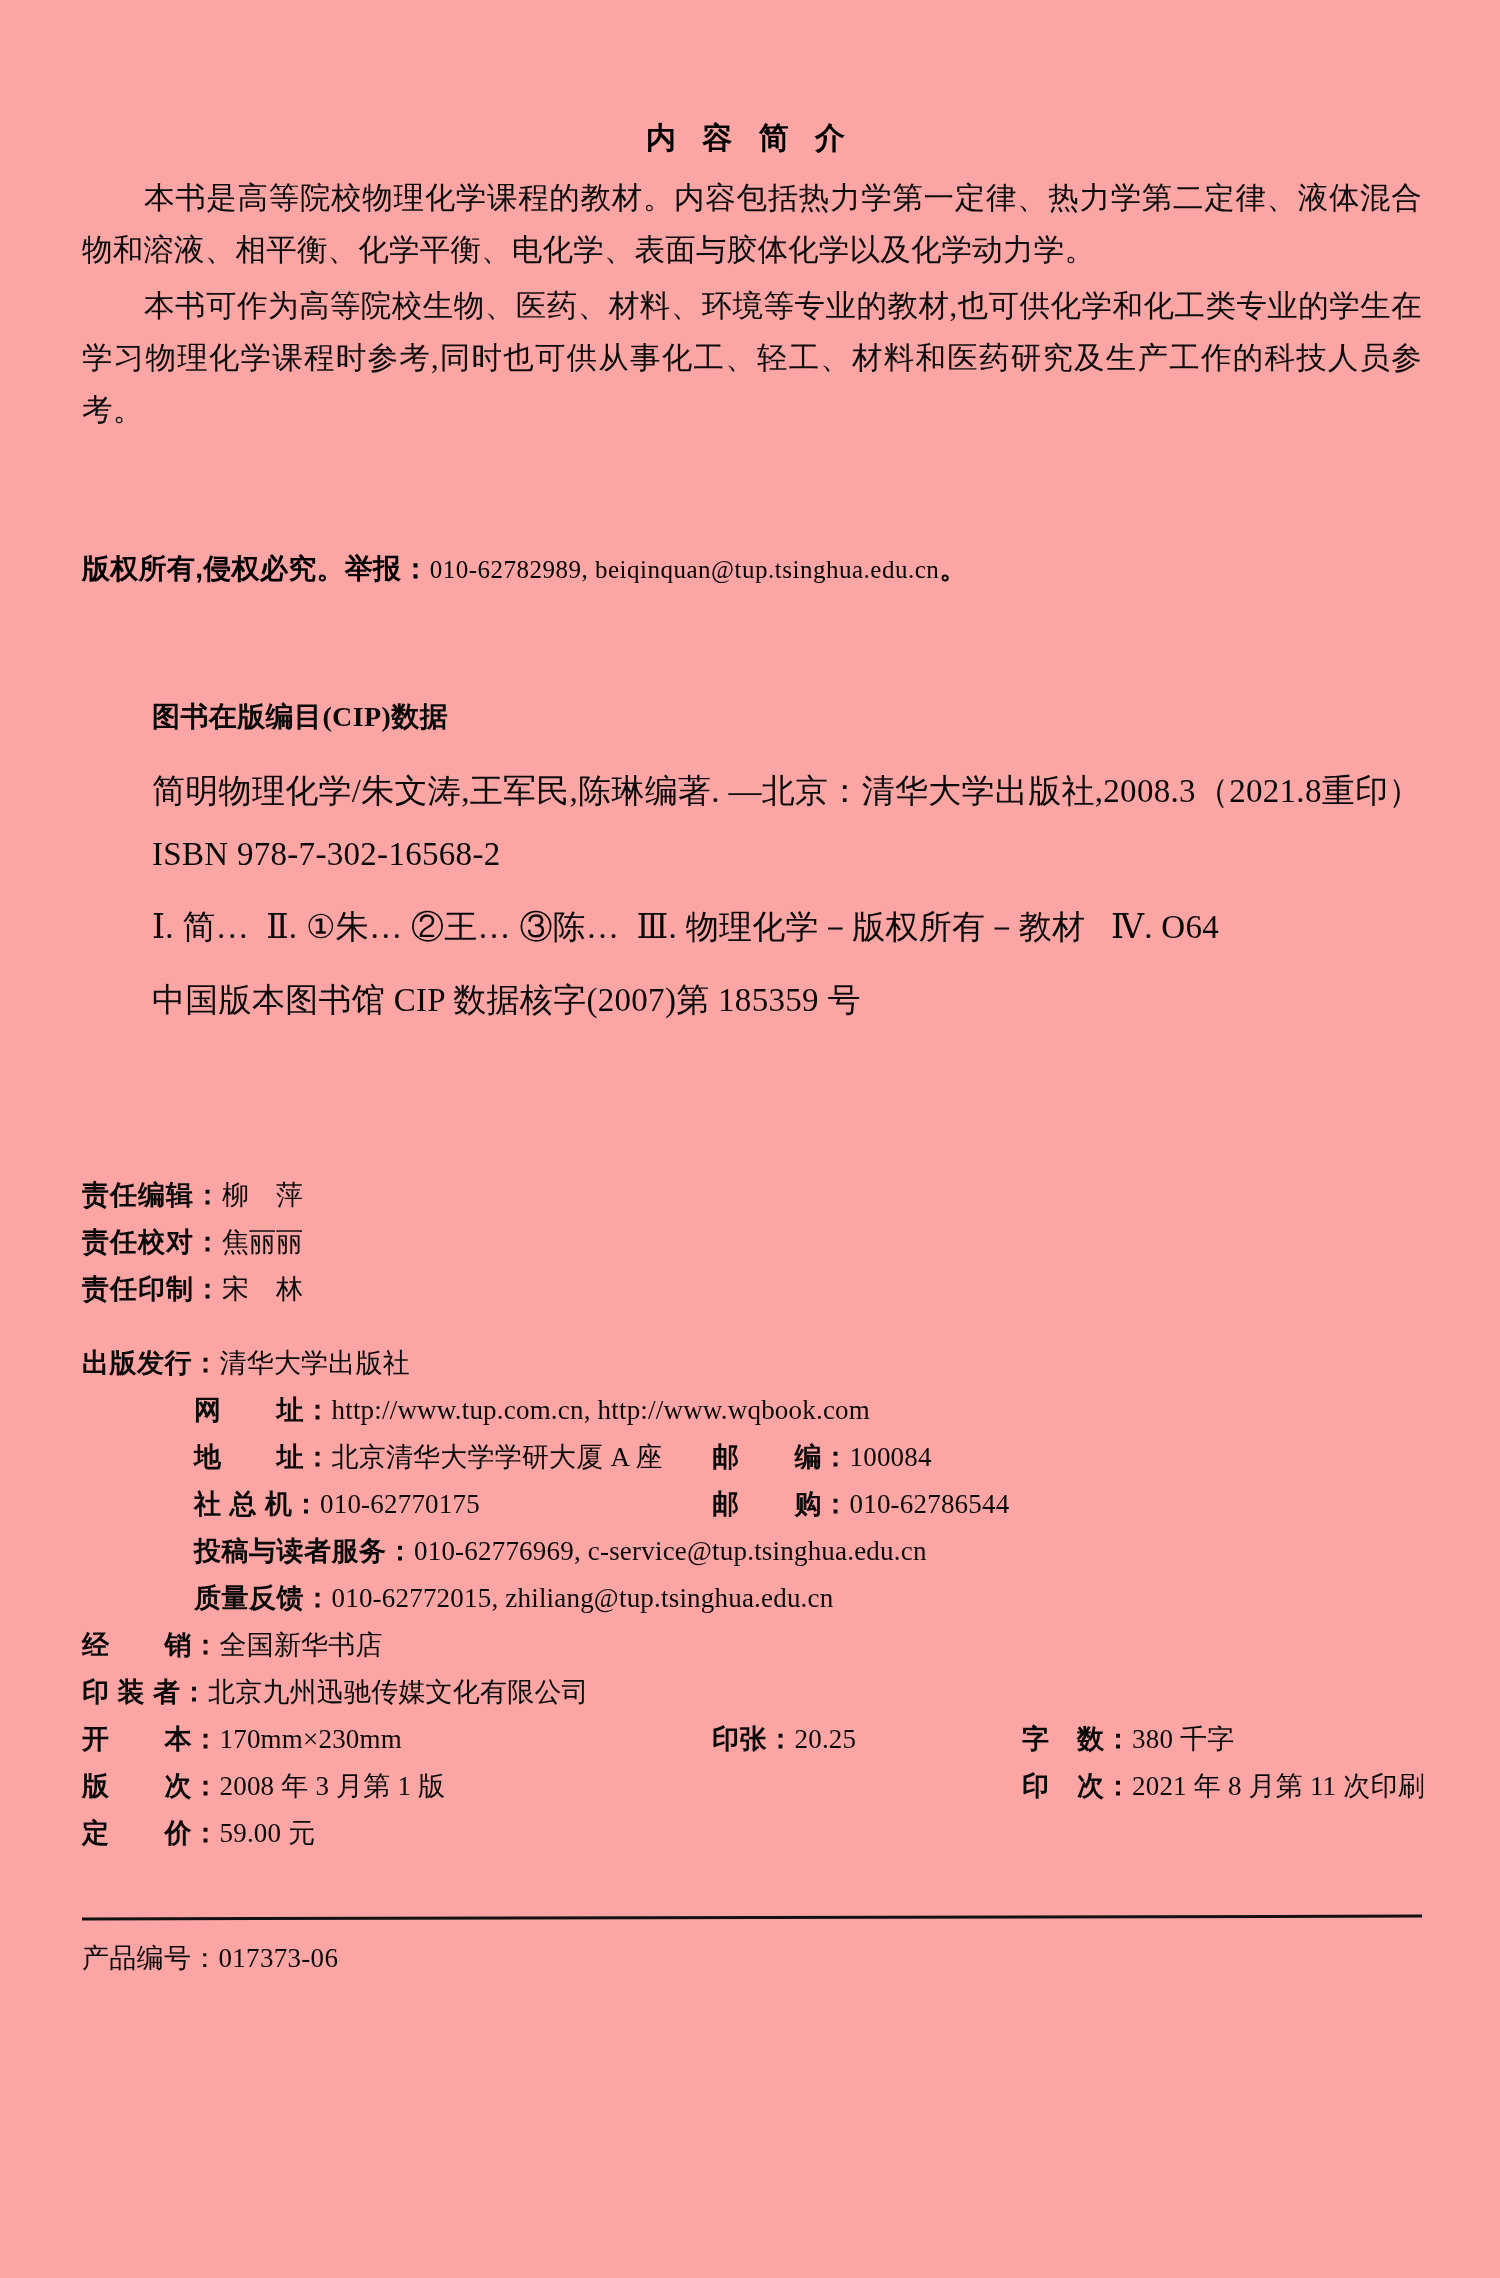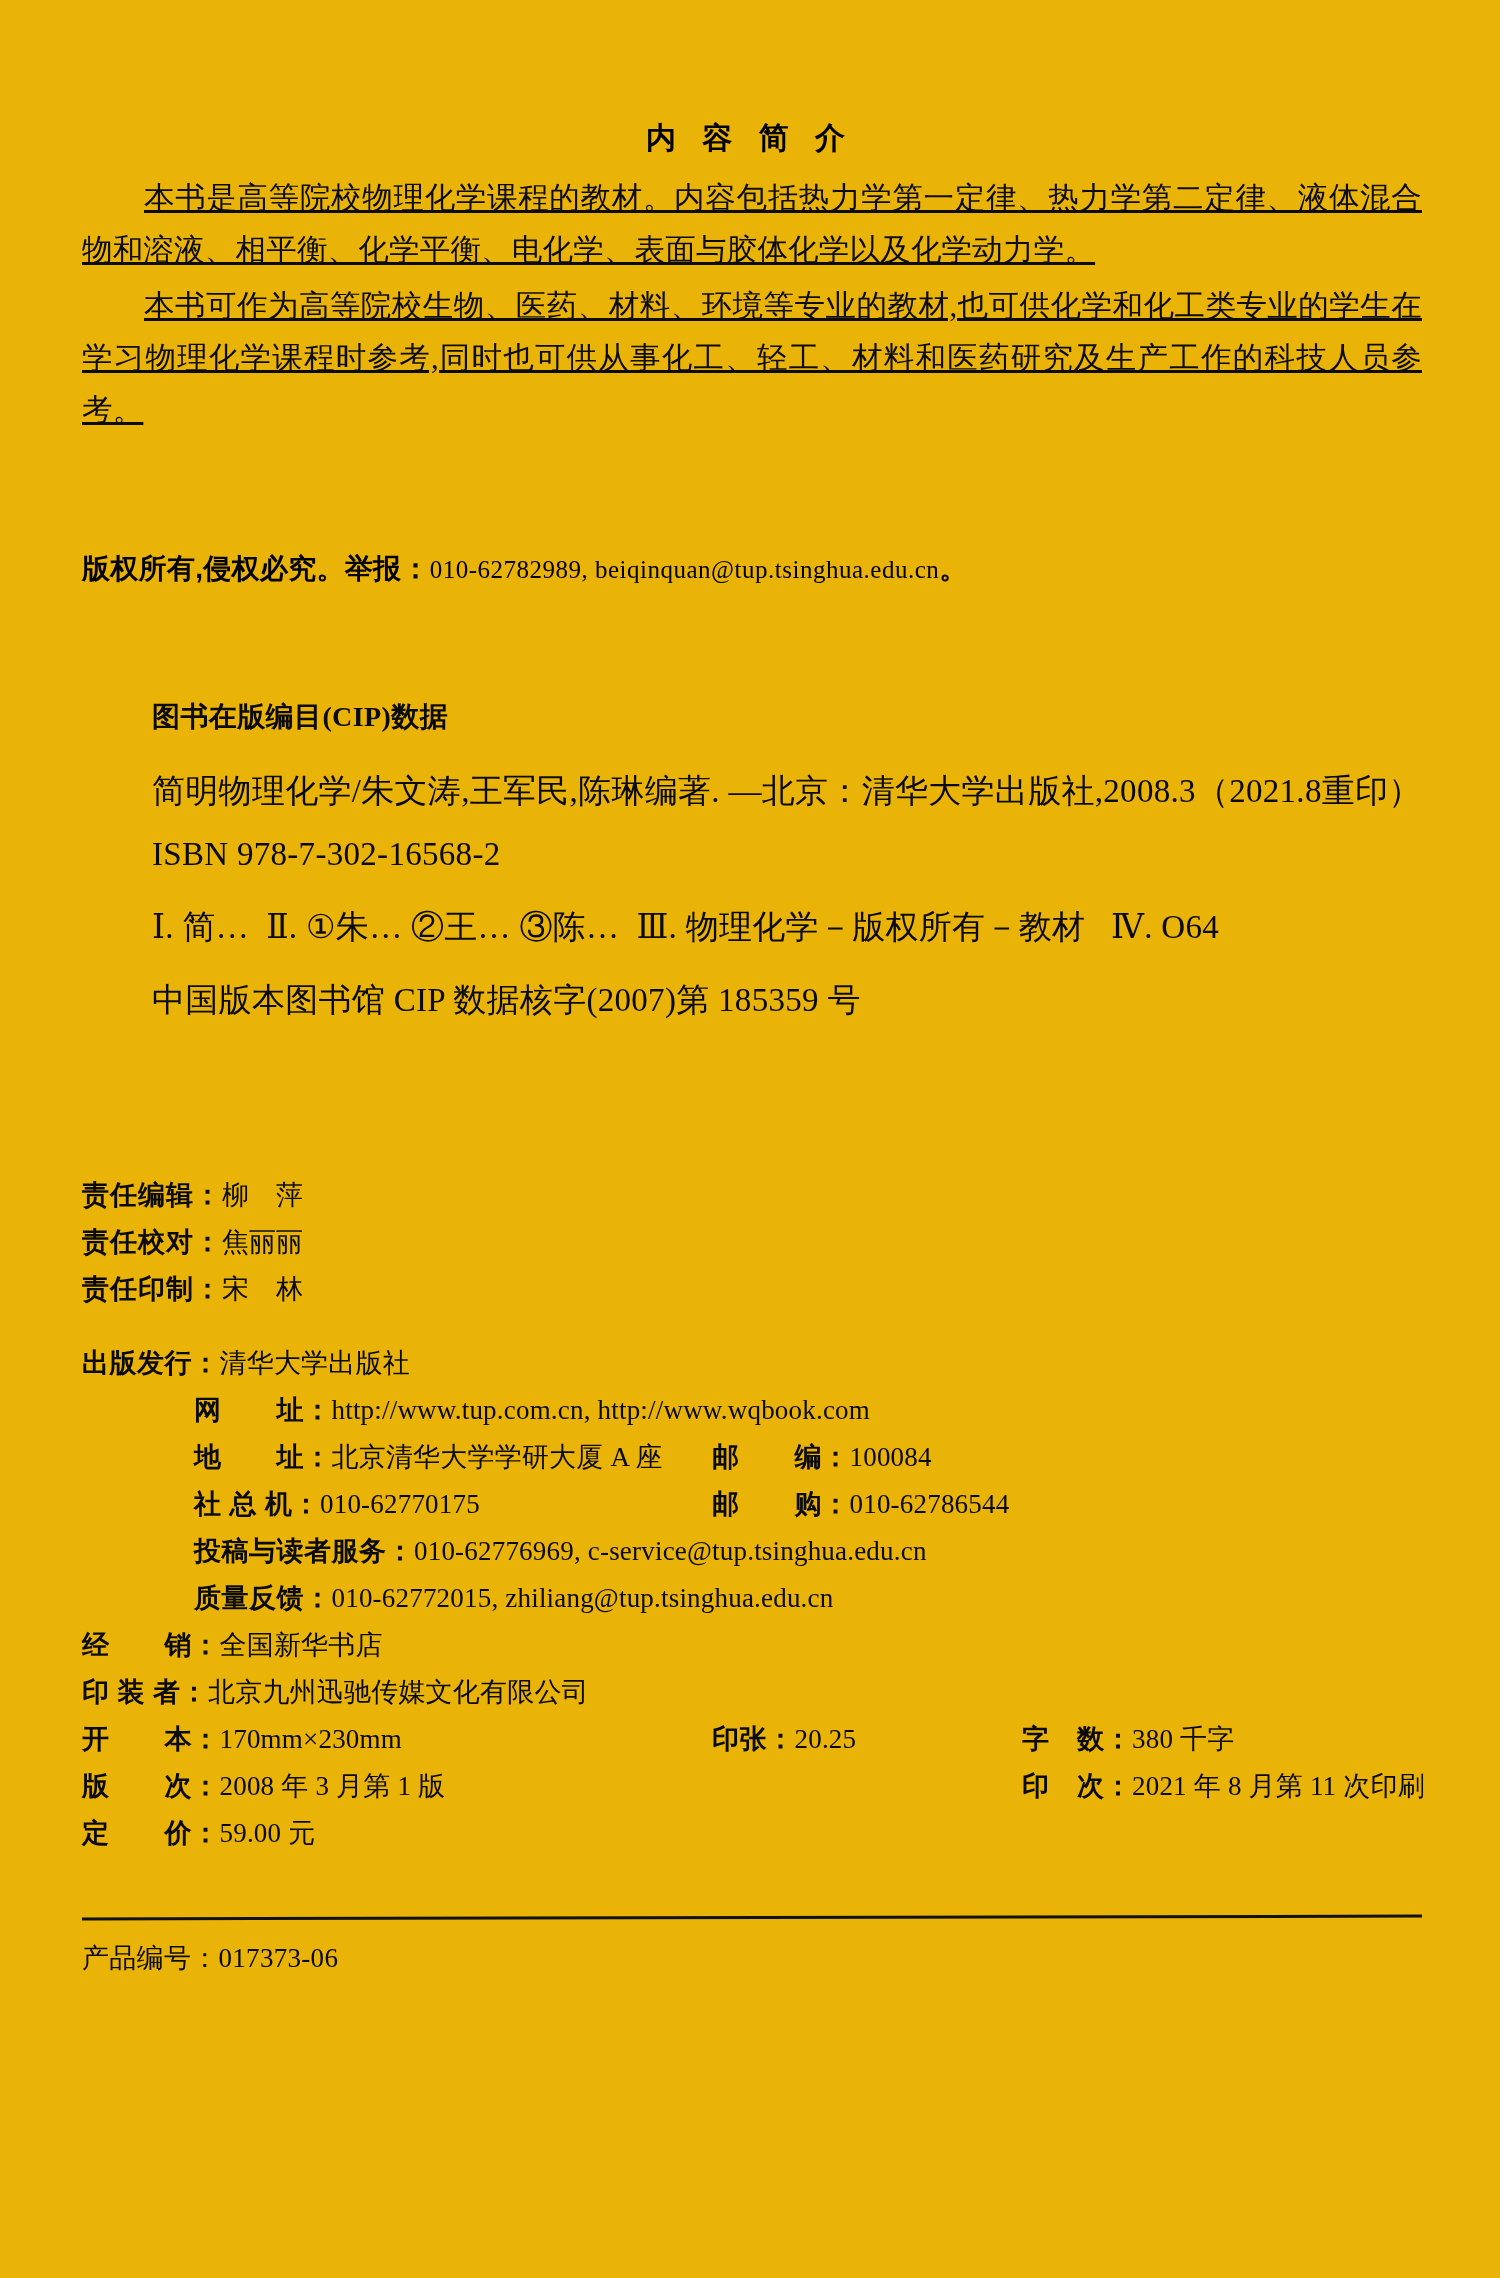--- a/index.html
+++ b/index.html
@@ -12,21 +12,21 @@
     height: 2278px;
     position: relative;
     font-family: "Liberation Serif", "DejaVu Serif", serif;
     color: #0a0a0a;
     overflow: hidden;
   }
 
   .page {
     position: absolute;
     inset: 0;
-    background: #eab308;
+    background: #fca5a5;
     padding: 0;
   }
 
   
   .section-title {
     position: absolute;
     left: 0;
     top: 118px;
     width: 1500px;
     text-align: center;
@@ -46,21 +46,20 @@
   }
   .abstract p {
     margin: 0 0 4px 0;
     font-family: "Liberation Serif", "DejaVu Serif", serif;
     font-size: 30.5px;
     line-height: 52px;
     text-align: justify;
     text-indent: 62px;
     color: #0c0c0c;
     letter-spacing: 0.2px;
-    text-decoration: underline;
   }
 
   
   .copyright-line {
     position: absolute;
     left: 82px;
     top: 550px;
     font-size: 28px;
     letter-spacing: 0.3px;
     color: #000;

